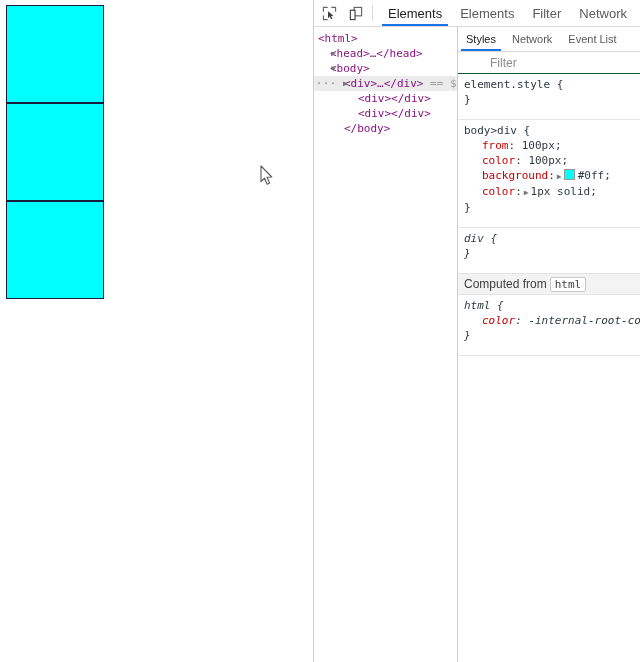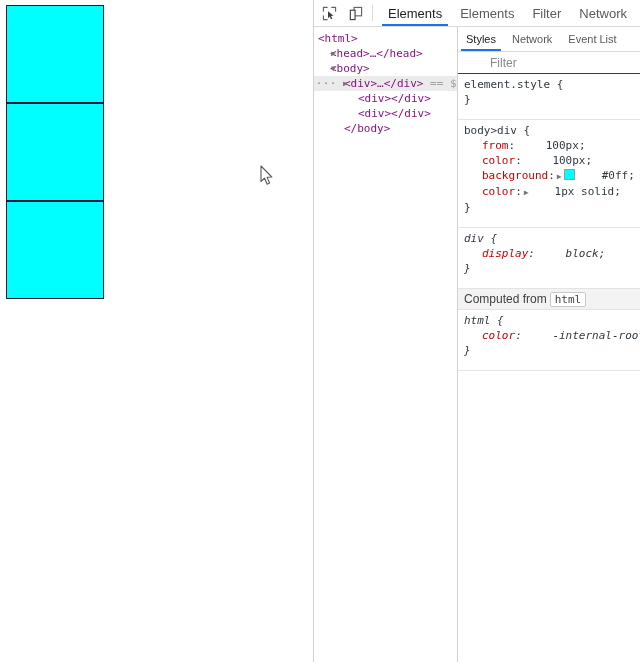--- a/index.html
+++ b/index.html
@@ -218,21 +218,21 @@
     padding: 3px 0 12px 6px;
     border-bottom: 1px solid #e4e4e4;
     white-space: nowrap;
     overflow: hidden;
   }
   .rule-block.ua { font-style: italic; }
   .rule-block.ua .prop-name,
   .rule-block.ua .prop-val { font-style: italic; }
   .decl { padding-left: 18px; }
   .prop-name { color: #c80000; }
-  .prop-val  { color: #303942; margin-left: 24px; }
+  .prop-val  { color: #303942; }
   .sel-text  { color: #303942; }
   .expand-arrow {
     color: #777;
     font-size: 8px;
     padding: 0 2px;
   }
   .color-swatch {
     display: inline-block;
     width: 9px;
     height: 9px;
@@ -362,21 +362,20 @@
 
         <div class="decl"><span class="prop-name">background</span>:<span class="expand-arrow">▶</span><span class="color-swatch"></span><span class="prop-val">#0ff</span>;</div>
 
         <div class="decl"><span class="prop-name">color</span>:<span class="expand-arrow">▶</span><span class="prop-val">1px solid</span>;</div>
 
         <div>}</div>
       </div>
 
       <div class="rule-block ua">
         <div><span class="sel-text">div</span> {</div>
-        <div class="decl"><span class="prop-name">display</span>: <span class="prop-val">block</span>;</div>
         <div>}</div>
       </div>
 
       <div class="inherited-header">
         <span>Computed from</span><span class="inherited-chip">html</span>
       </div>
 
       <div class="rule-block ua">
         <div><span class="sel-text">html</span> {</div>
         <div class="decl"><span class="prop-name">color</span>: <span class="prop-val">-internal-root-col</span></div>

